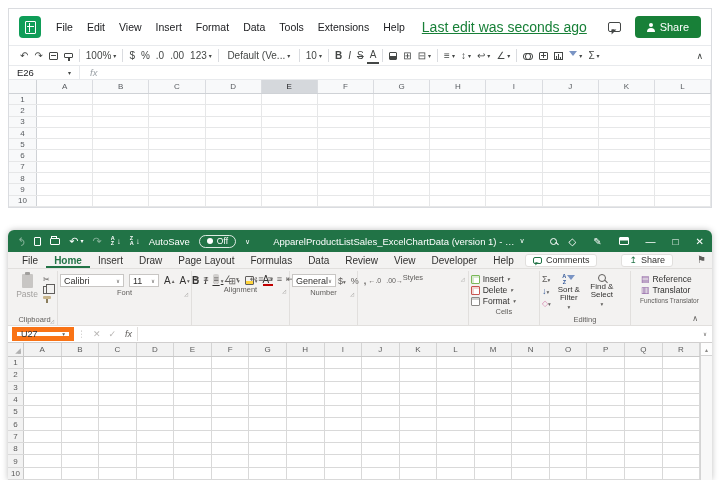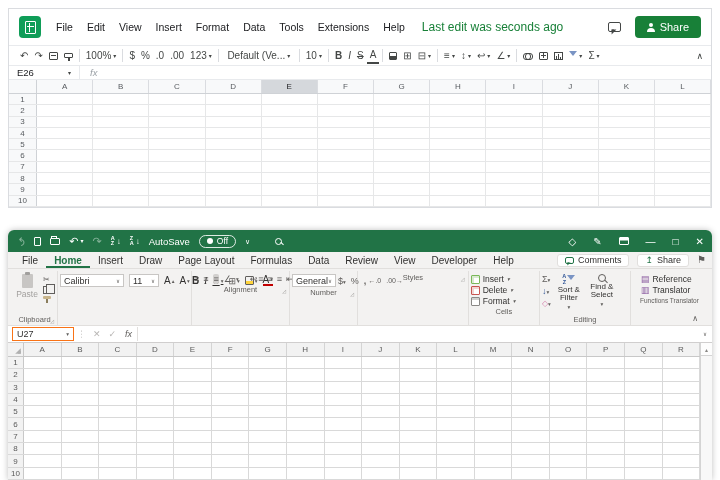--- a/index.html
+++ b/index.html
@@ -15,21 +15,21 @@
   .gs-headmain{display:flex;flex-direction:column;justify-content:center;gap:1px}
   .gs-titlerow{display:flex;align-items:center;gap:7px}
   .gs-title{font-size:13px;color:#202124}
   .gs-star{color:#f4b400;font-size:11px;line-height:11px}
   .ic-folder{width:10px;height:7px;border:1px solid #5f6368;border-radius:1px;position:relative;display:inline-block}
   .ic-folder:before{content:"";position:absolute;top:-3px;left:0;width:4px;height:2px;border:1px solid #5f6368;border-bottom:none}
   .gs-cloud{color:#5f6368;font-size:10px;line-height:10px}
   .gs-menuline{display:flex;align-items:center;gap:10px}
   .gs-menubar{display:flex;gap:0}
   .gs-menuitem{font-size:10.5px;color:#202124;padding:0 7px;cursor:default}
-  .gs-lastedit{font-size:12px;color:#188038;}
+  .gs-lastedit{font-size:14px;color:#188038;text-decoration:underline}
   .gs-headright{margin-left:auto;display:flex;align-items:center;gap:14px}
   .ic-commentbig{width:13px;height:10px;border:1.3px solid #444746;border-radius:2px;position:relative;display:inline-block}
   .ic-commentbig:after{content:"";position:absolute;left:2px;bottom:-4px;border:3px solid transparent;border-top-color:#444746;border-left-color:#444746;transform:scale(.8)}
   .gs-share{background:#188038;color:#fff;height:22px;border-radius:4px;display:flex;align-items:center;gap:5px;padding:0 12px;font-size:11px}
   .ic-person{width:8px;height:8px;position:relative;display:inline-block}
   .ic-person:before{content:"";position:absolute;top:0;left:2px;width:4px;height:4px;border-radius:50%;background:#fff}
   .ic-person:after{content:"";position:absolute;bottom:-1px;left:0;width:8px;height:4px;border-radius:4px 4px 0 0;background:#fff}
   .gs-toolbar{height:21px;border-top:1px solid #e8eaed;border-bottom:1px solid #e8eaed;display:flex;align-items:center;padding:0 8px;color:#444746}
   .t{height:17px;display:flex;align-items:center;justify-content:center;font-size:10px;gap:2px;padding:0 3px;color:#444746;white-space:nowrap}
   .t .dd{font-size:6px;color:#444746}
@@ -75,21 +75,21 @@
   .pill i{width:6px;height:6px;border-radius:50%;background:#fff;display:inline-block}
   .xl-doc{margin-left:14px;font-size:9.5px;white-space:nowrap;display:flex;align-items:center;gap:5px}
   .ic-mag{width:7px;height:7px;border:1.3px solid #fff;border-radius:50%;position:relative;display:inline-block;margin-left:16px}
   .ic-mag:after{content:"";position:absolute;width:4px;height:1.3px;background:#fff;transform:rotate(45deg);right:-3px;bottom:-1px}
   .xl-tbright{margin-left:auto;display:flex;align-items:center;gap:17px}
   .ic-ribopt{width:10px;height:8px;border:1.1px solid #fff;border-radius:1px;display:inline-block;background:linear-gradient(#fff 0 0) top/100% 2.5px no-repeat}
   .winbtn{font-size:10px;color:#fff}
   .xl-tabs{height:17px;background:#f3f2f1;display:flex;align-items:center;padding:0 6px;gap:0;border-bottom:1px solid #e1dfdd}
   .xl-tab{font-size:10px;color:#323130;padding:0 8px;height:100%;display:flex;align-items:center}
   .xl-tab.on{font-weight:bold;color:#217346;box-shadow:inset 0 -2px 0 #217346}
-  .xl-tabright{margin-left:auto;display:flex;align-items:flex-start;gap:8px}
+  .xl-tabright{margin-left:auto;display:flex;align-items:flex-start;gap:24px}
   .tabpill{background:#fff;border:1px solid #e1dfdd;border-radius:3px;height:13px;display:flex;align-items:center;gap:4px;padding:0 7px;font-size:9px;color:#323130}
   .ic-bubble{width:9px;height:7px;border:1.1px solid #217346;border-radius:2px;position:relative;display:inline-block}
   .ic-bubble:after{content:"";position:absolute;left:1px;bottom:-3px;border:2px solid transparent;border-top-color:#217346;border-left-color:#217346;transform:scale(.8)}
   .xl-flag{color:#605e5c;font-size:10px}
   .xl-ribbon{height:56px;background:#f3f2f1;display:flex;padding:2px 4px 0 4px}
   .rgrp{border-right:1px solid #e1dfdd;display:flex;flex-direction:column;padding:1px 2px 0 2px}
   .rbody{flex:1;display:flex;gap:3px;align-items:flex-start}
   .rlabel{height:11px;display:flex;align-items:center;justify-content:center;font-size:7.5px;color:#605e5c;position:relative;padding:0 6px}
   .launch{position:absolute;right:1px;bottom:1px;font-size:5px;color:#979593}
   .dd7{font-size:5.5px;color:#605e5c}
@@ -127,21 +127,21 @@
   .ic-azfun{display:inline-flex;align-items:center;gap:1px}
   .azl{display:inline-flex;flex-direction:column;font-size:5.5px;line-height:5.5px;font-weight:bold;color:#2f5496}
   .ic-funnel{width:0;height:0;border:4px solid transparent;border-top:5px solid #7a94c4}
   .ic-magg{width:8px;height:8px;border:1.4px solid #605e5c;border-radius:50%;position:relative;display:inline-block}
   .ic-magg:after{content:"";position:absolute;width:4px;height:1.4px;background:#605e5c;transform:rotate(45deg);right:-3px;bottom:-1px}
   .ic-analyze{width:16px;height:16px;border:1px solid #b8b6b4;background:#fff;border-radius:2px;display:flex;align-items:center;justify-content:center}
   .ic-analyze b{width:8px;height:8px;border:1.5px solid #2f5496;border-radius:50%}
   .ftic{font-size:9px;color:#8a5aa0}
   .ribcollapse{position:absolute;right:10px;top:318px;font-size:8px;color:#605e5c}
   .xl-fbar{height:18px;background:#fff;border-top:1px solid #e1dfdd;border-bottom:1px solid #d0cece;display:flex;align-items:center}
-  .xl-namebox{width:62px;height:14px;margin-left:4px;border:1px solid #f97316;background:#fff;display:flex;align-items:center;justify-content:space-between;padding:0 4px;font-size:9px;color:#323130}
+  .xl-namebox{width:62px;height:14px;margin-left:4px;border:5px solid #f97316;background:#fff;display:flex;align-items:center;justify-content:space-between;padding:0 4px;font-size:9px;color:#323130}
   .xl-fdots{color:#c8c6c4;font-size:9px;padding:0 3px}
   .xl-fbtn{color:#b8b6b4;font-size:9px;padding:0 4px}
   .xl-fx{color:#605e5c;font-size:9px;font-style:italic;padding:0 5px}
   .xl-finput{flex:1;height:14px;border-left:1px solid #e1dfdd;background:#fff}
   .xl-gridwrap{flex:1;position:relative;display:flex;flex-direction:column;background:#fff}
   .xl-grid{flex:1;display:flex;flex-direction:column;margin-right:12px}
   .xl-hrow{height:14px;display:flex;background:#f2f2f2;border-bottom:1px solid #c8c8c8}
   .xl-corner{width:16px;border-right:1px solid #c8c8c8;position:relative}
   .xl-corner:after{content:"";position:absolute;right:1px;bottom:1px;border:4px solid transparent;border-right-color:#b0b0b0;border-bottom-color:#b0b0b0;transform:scale(.7)}
   .xl-colh{flex:1;border-right:1px solid #d4d4d4;font-size:8px;color:#5a5a5a;display:flex;align-items:center;justify-content:center}
@@ -482,20 +482,24 @@
           <b>A</b>
         </span>
         <span style="font-size:8px">↓</span>
       </span>
     <span style="font-size:9.5px">AutoSave</span>
     <span class="pill">
         <i></i>
         <span>Off</span>
       </span>
     <span class="q" style="font-size:7px">∨</span>
+    <span class="xl-doc">
+        <span>ApparelProductListSales_ExcelChartData (version 1) - …</span>
+        <span style="font-size:7px">∨</span>
+      </span>
     <span class="ic-mag"></span>
     <div class="xl-tbright">
       <span class="winbtn">◇</span>
       <span class="winbtn">✎</span>
       <span class="ic-ribopt"></span>
       <span class="winbtn">—</span>
       <span class="winbtn">□</span>
       <span class="winbtn">✕</span>
     </div>
   </div>
@@ -570,20 +574,24 @@
               <span class="gridic">⊞</span>
               <span class="dd7">▾</span>
             </span>
           <span class="fbtn">
               <i class="yelbar"></i>
               <span class="dd7">▾</span>
             </span>
           <span class="fbtn redbar">A<span class="dd7">▾</span></span>
         </div>
       </div>
+      <div class="rlabel">
+          <span>Font</span>
+          <span class="launch">◿</span>
+        </div>
     </div>
 
     <div class="rgrp" style="width:98px">
       <div class="fcol" style="padding-top:2px">
         <div class="frow">
           <span class="alic">≡</span>
           <span class="alic">≡</span>
           <span class="alic on">≡</span>
           <span class="alic"><span>∠</span></span>
             <span class="dd7">▾</span>

